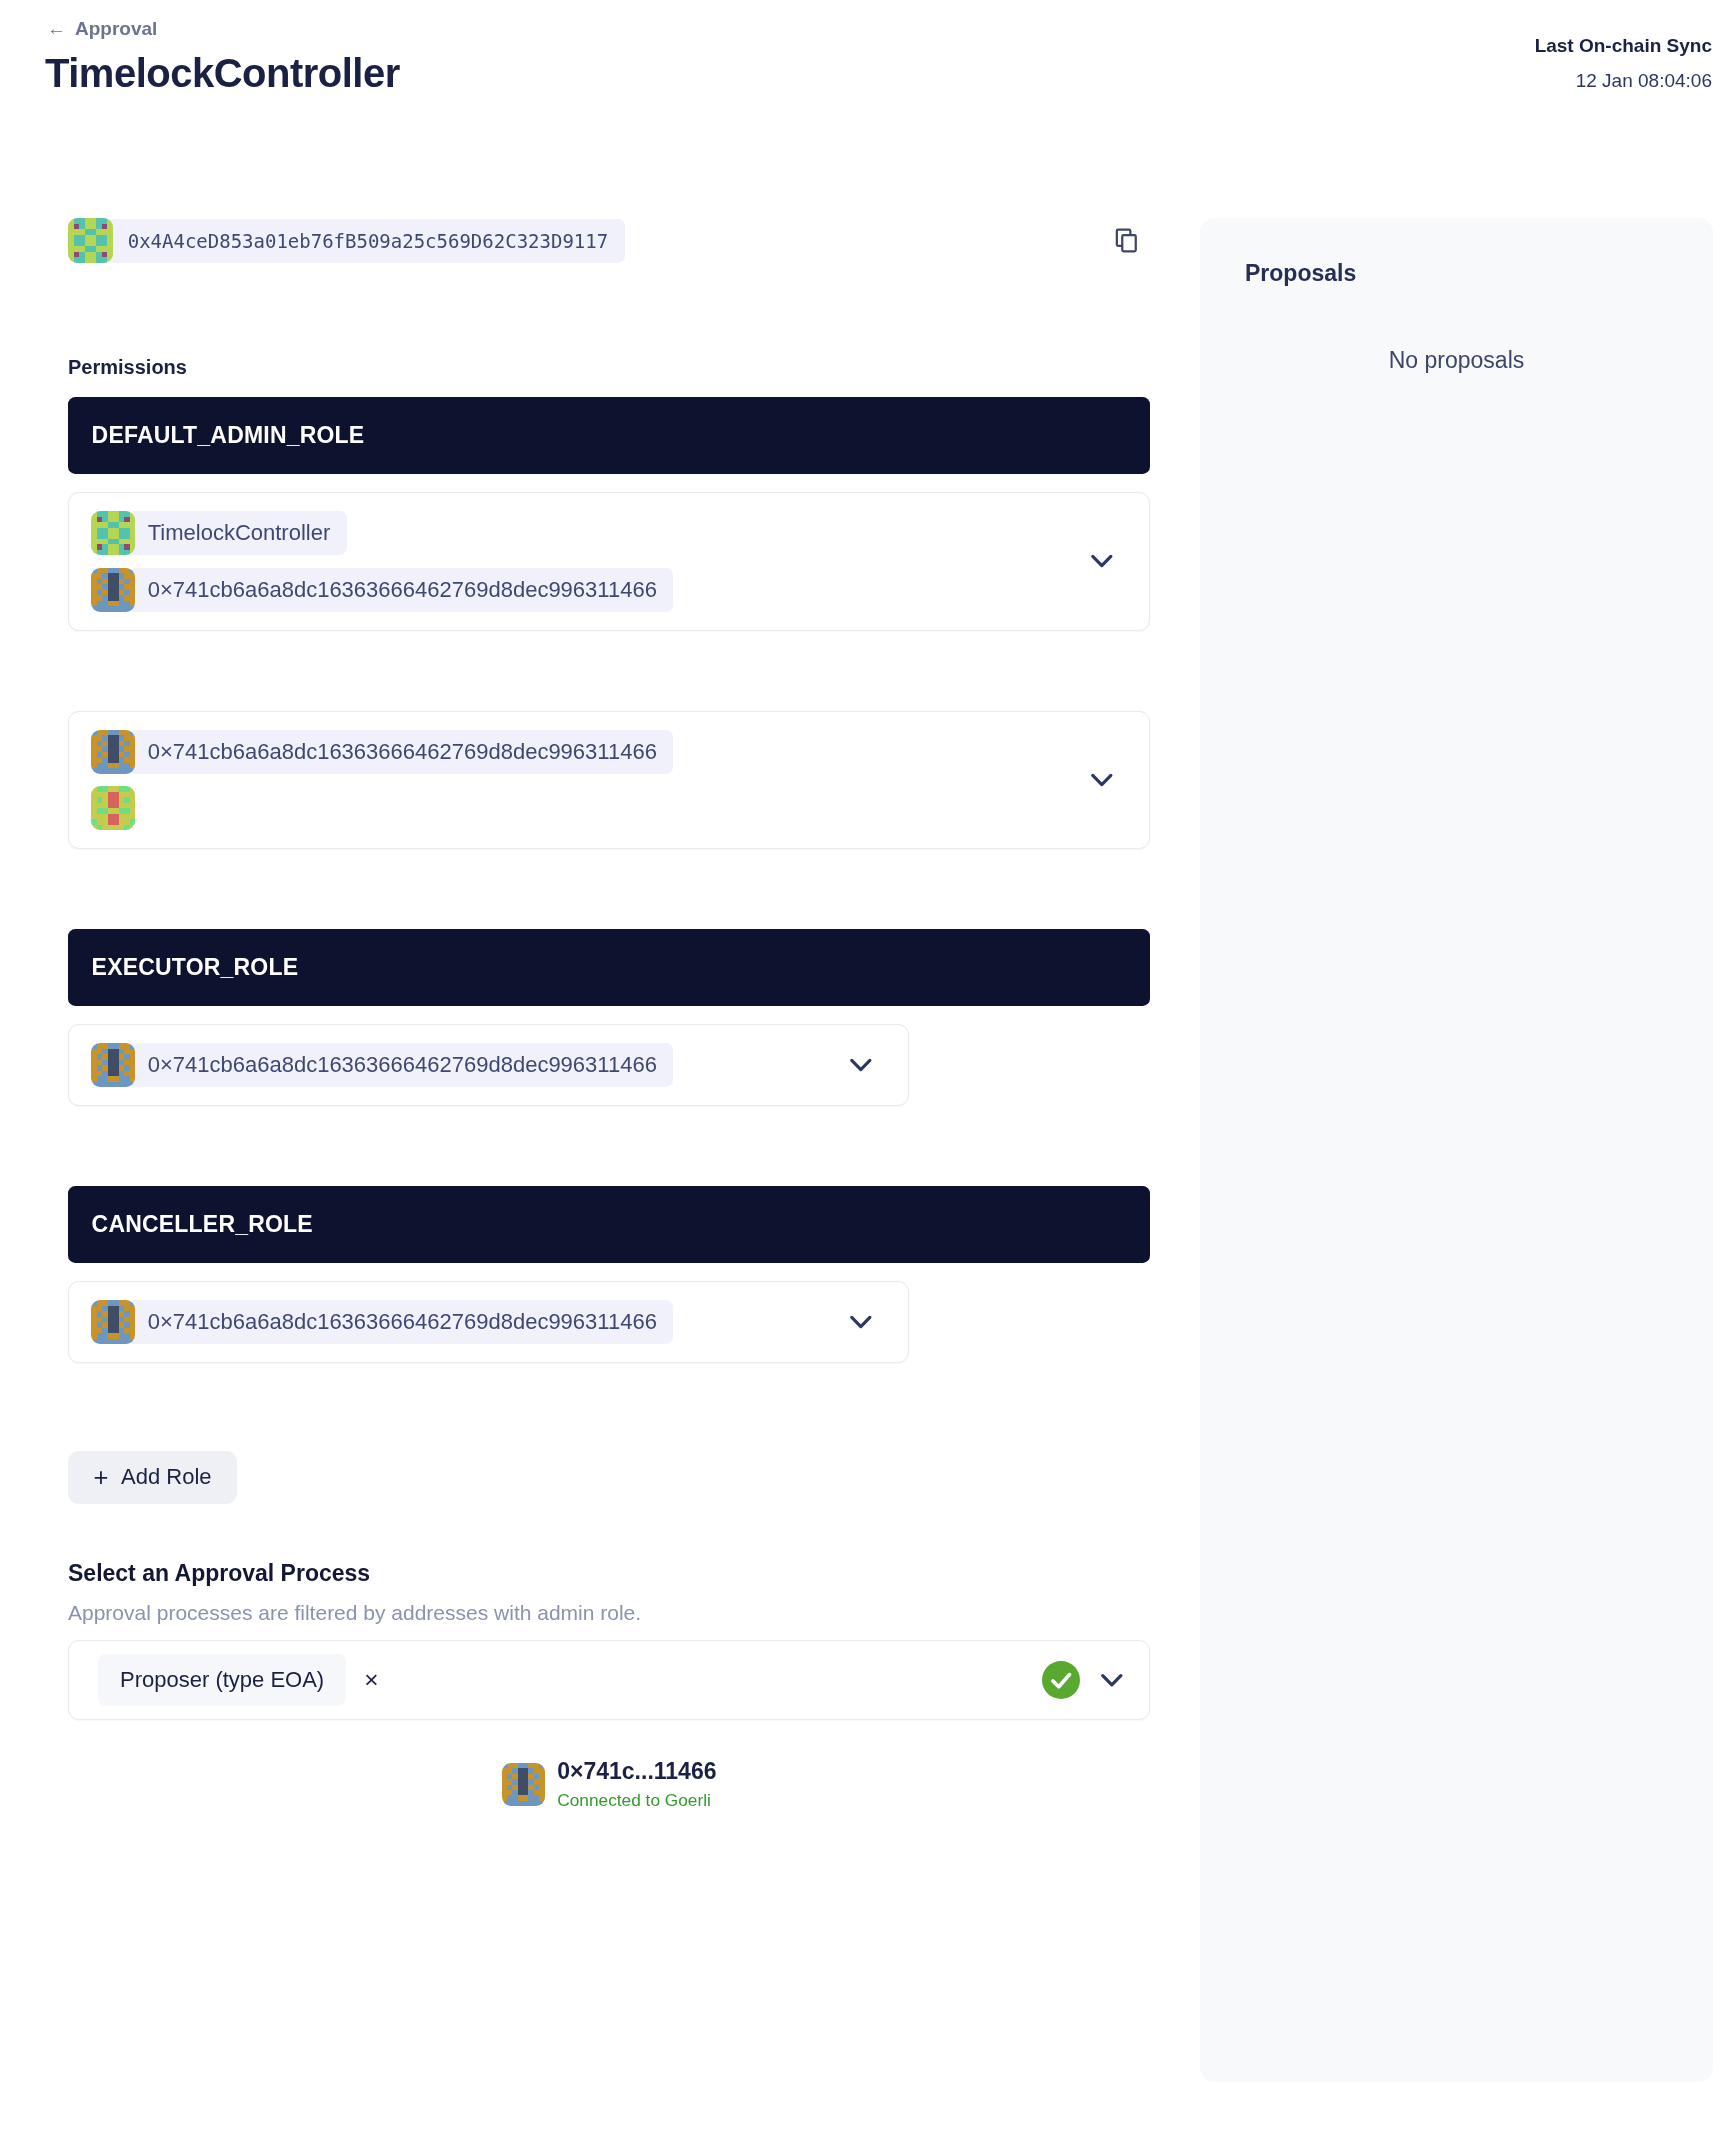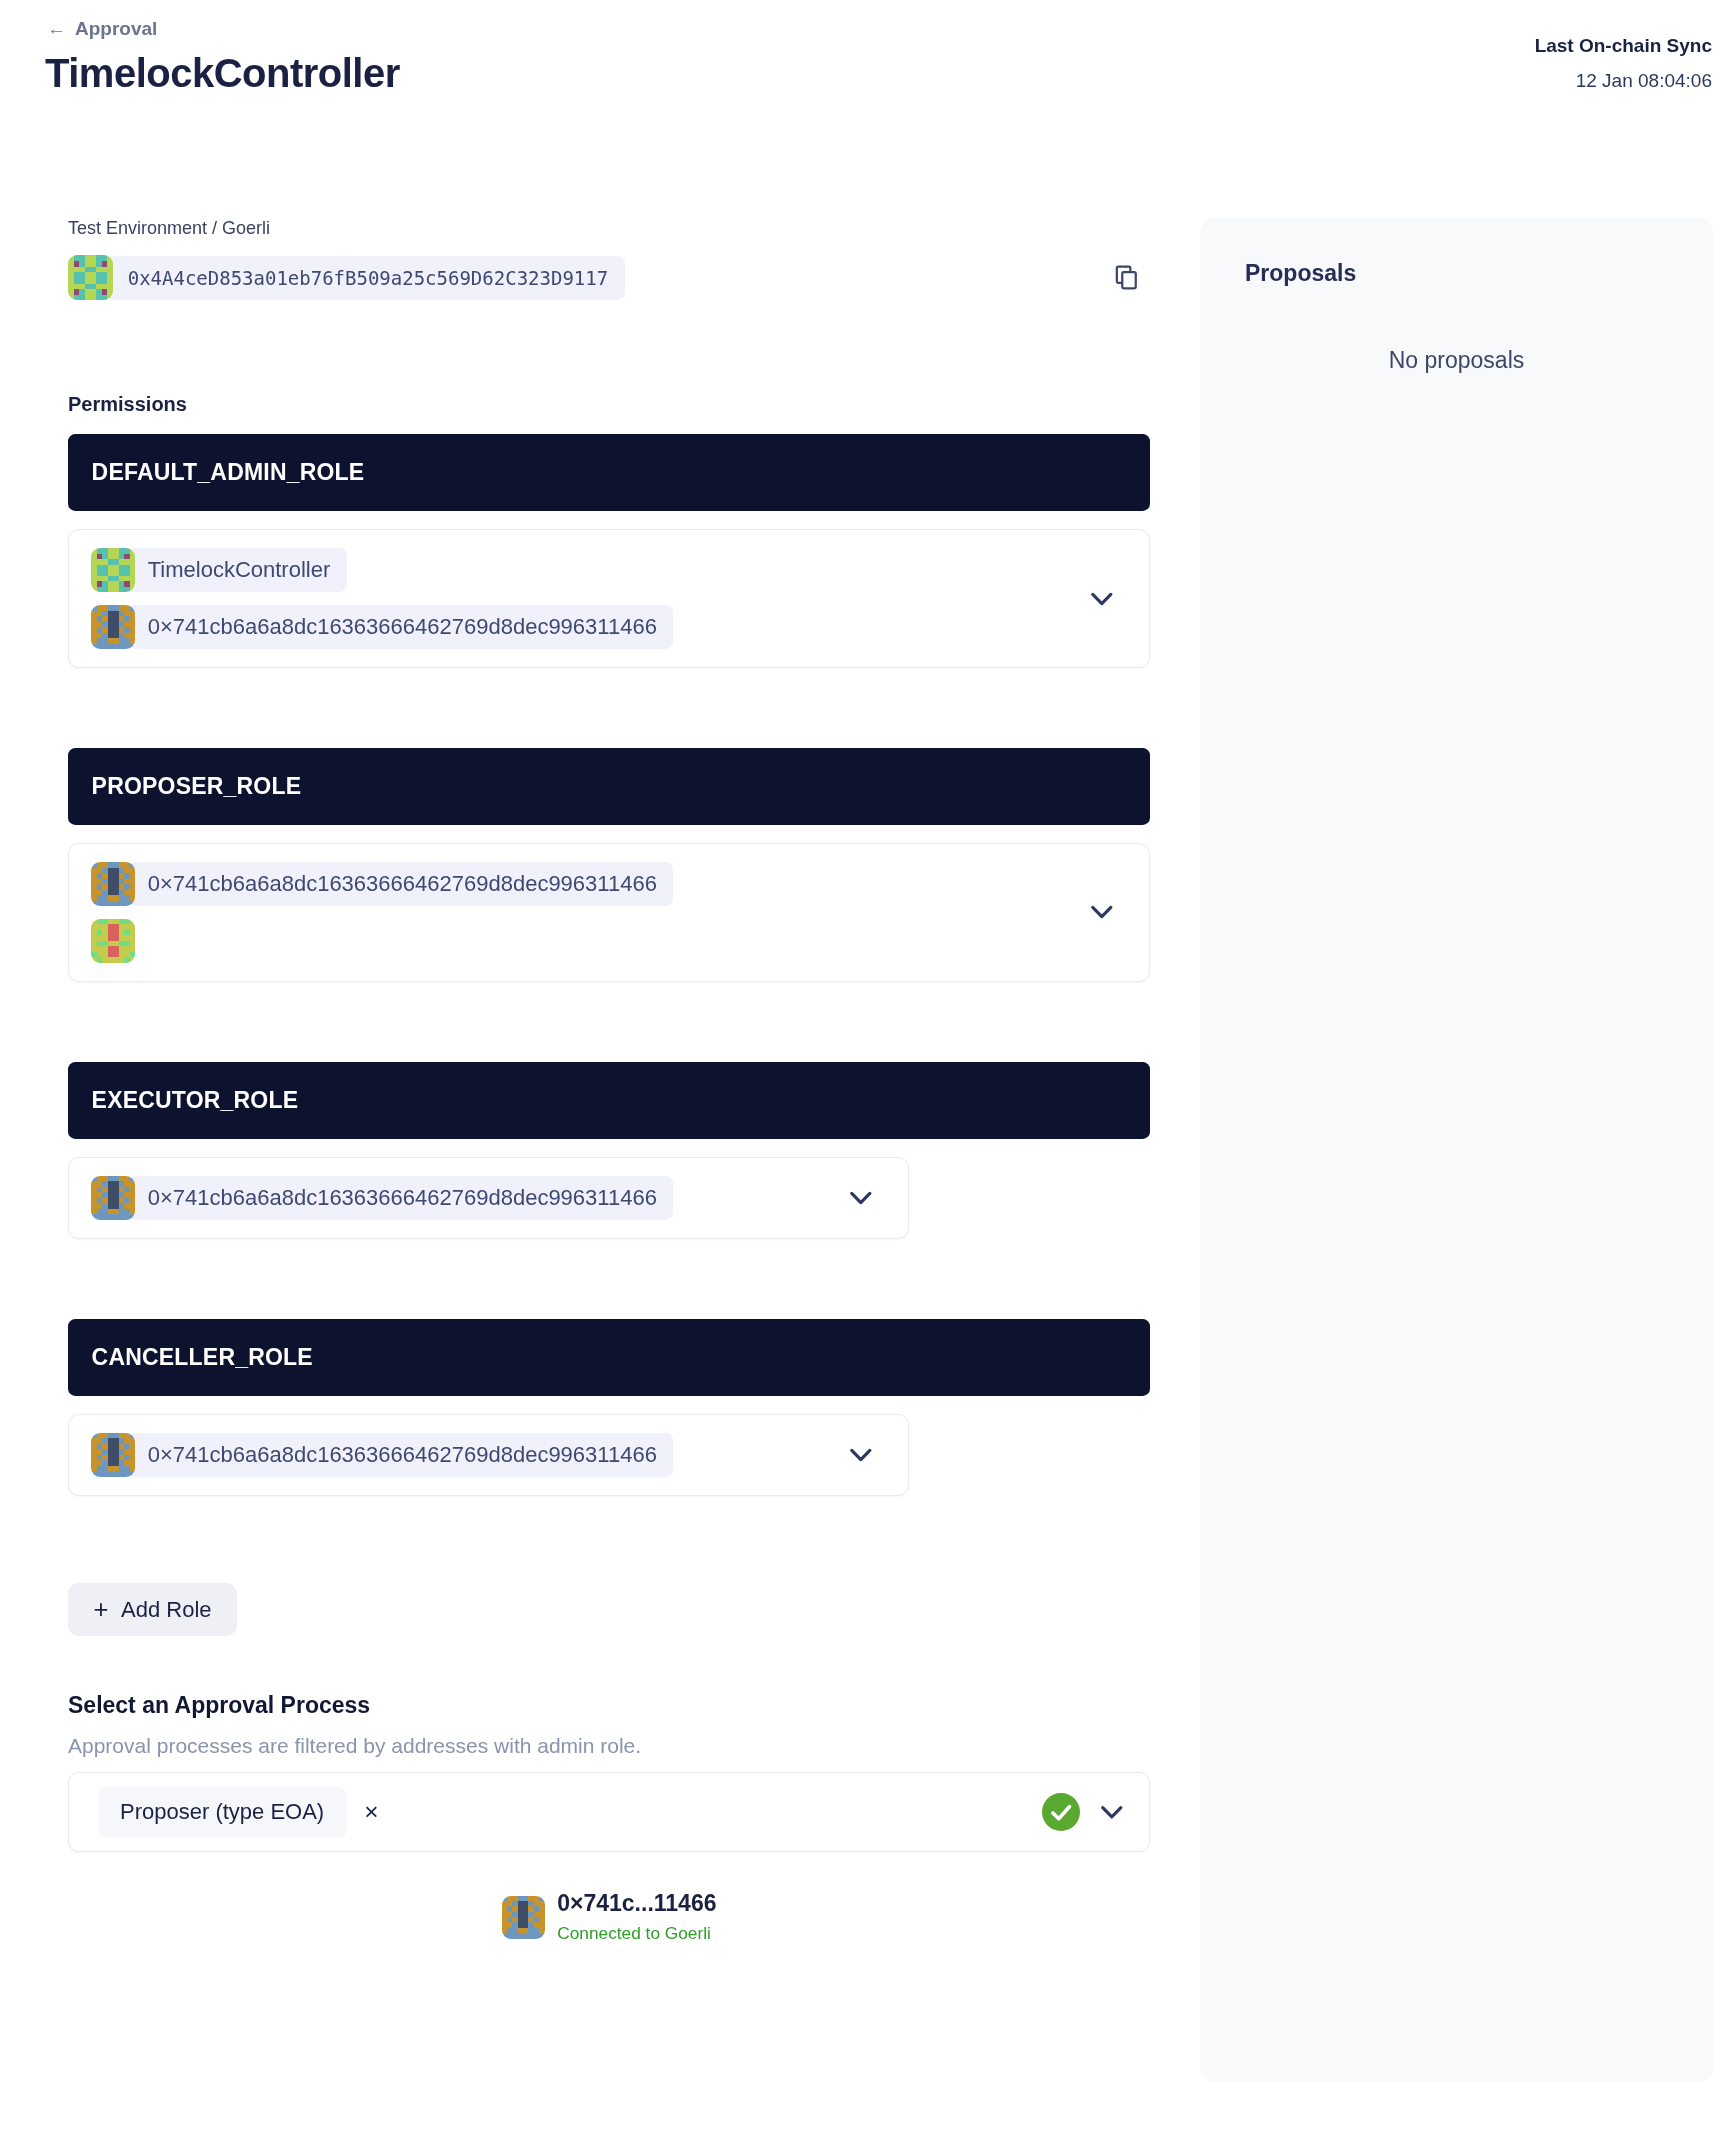--- a/index.html
+++ b/index.html
@@ -85,21 +85,20 @@
   <span>Approval</span>
 </div>
 <div class="page-title">TimelockController</div>
 <div class="sync-block">
   <div class="sync-label">Last On-chain Sync</div>
   <div class="sync-time">12 Jan 08:04:06</div>
 </div>
 
 <div class="main-col">
 
-  <div class="env-label">Test Environment / Goerli</div>
 
   <div class="addr-row">
     <div class="member">
       <div class="blockie big">
           <div style="background: rgb(181, 213, 85);"></div>
           <div style="background: rgb(84, 194, 173);"></div>
           <div style="background: rgb(84, 194, 173);"></div>
           <div style="background: rgb(181, 213, 85);"></div>
           <div style="background: rgb(181, 213, 85);"></div>
           <div style="background: rgb(84, 194, 173);"></div>
@@ -320,23 +319,20 @@
       </div>
     </div>
     <div class="card-chevron">
       <svg width="23.6" height="14.5" viewBox="0 0 26 16">
           <path d="M3 3 L13 13 L23 3" fill="none" stroke="#2e3760" stroke-width="3.5" stroke-linecap="round" stroke-linejoin="round"></path>
         </svg>
     </div>
   </div>
 
   
-  <div class="role-bar">
-    <span>PROPOSER_ROLE</span>
-  </div>
   <div class="role-card">
     <div class="members">
       <div class="member">
         <div class="blockie">
             <div style="background: rgb(110, 151, 192);"></div>
             <div style="background: rgb(199, 148, 44);"></div>
             <div style="background: rgb(199, 148, 44);"></div>
             <div style="background: rgb(110, 151, 192);"></div>
             <div style="background: rgb(110, 151, 192);"></div>
             <div style="background: rgb(199, 148, 44);"></div>

